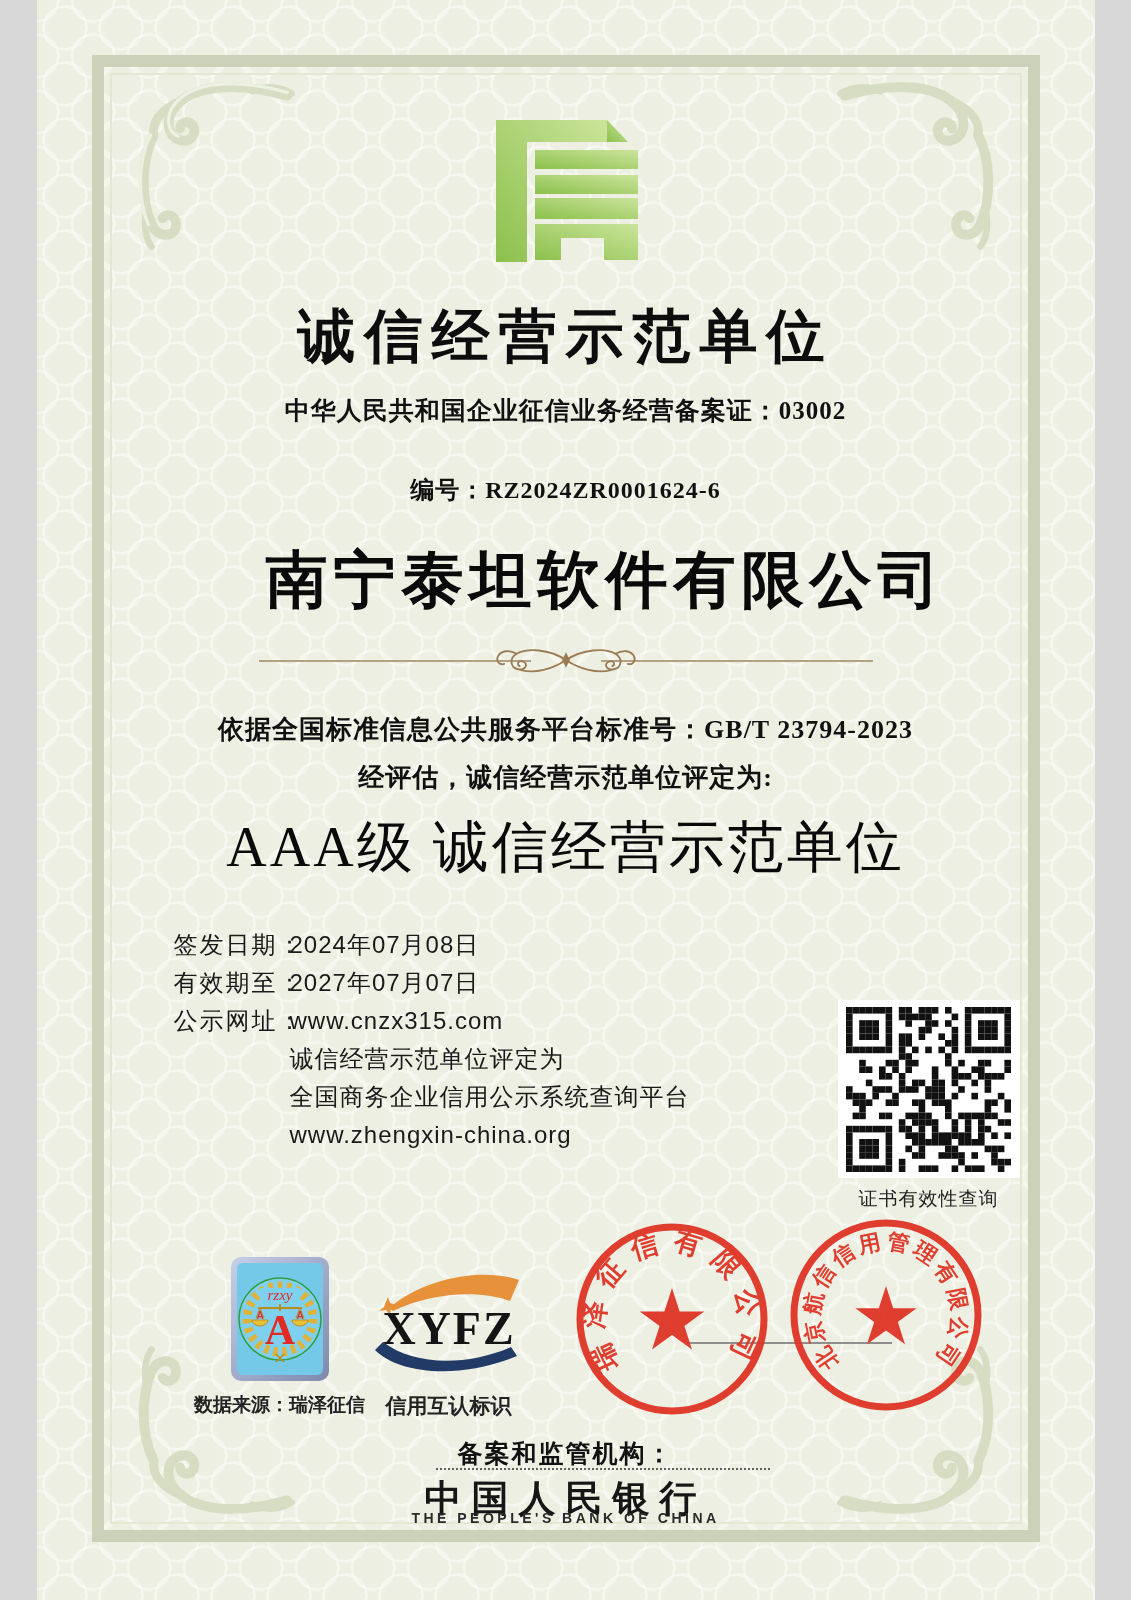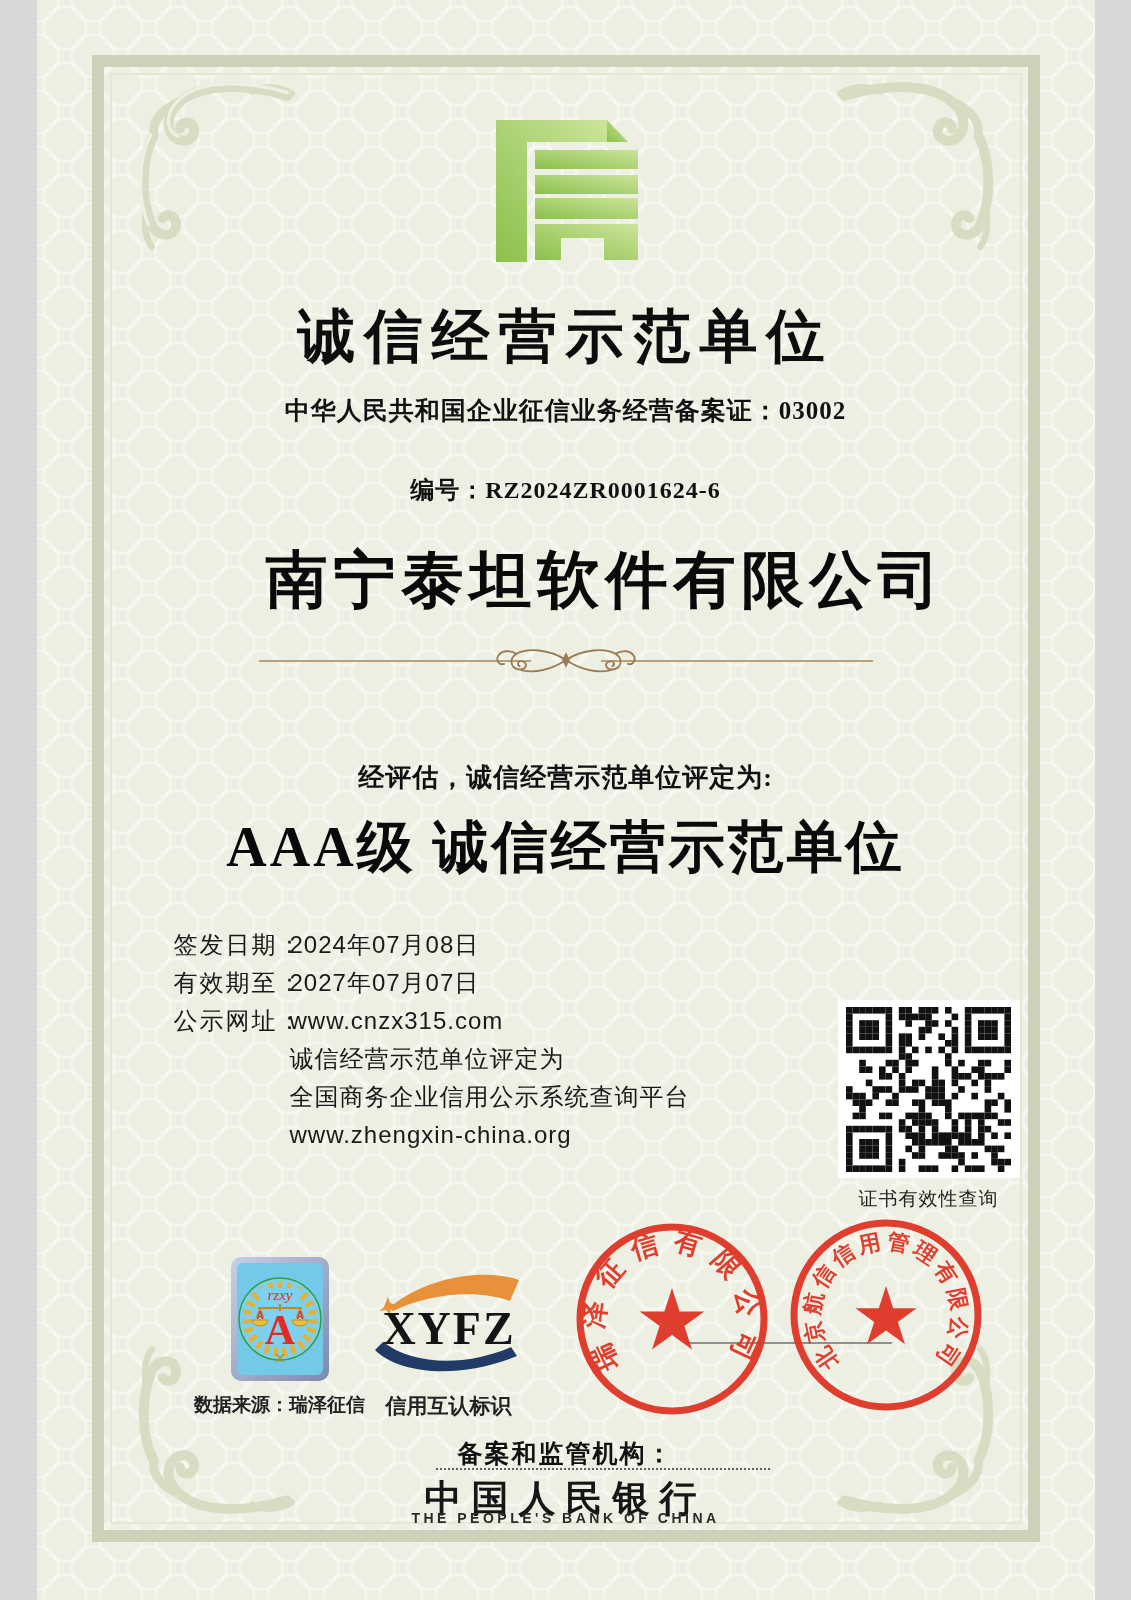--- a/index.html
+++ b/index.html
@@ -33,21 +33,21 @@
   .company{top:538px;font-size:62px;font-weight:bold;letter-spacing:6px;color:#0a0a0a;margin-left:40px;}
 
   .divider{top:636px;left:0;width:100%;height:48px;}
   .divider .line{position:absolute;top:24px;height:2px;background:#b3a27f;}
   .divider .line.l{left:222px;width:272px;}
   .divider .line.r{right:222px;width:272px;}
   .divider svg{position:absolute;left:50%;transform:translateX(-50%);top:0;}
 
   .stdline{top:712px;font-size:26px;font-weight:bold;letter-spacing:1px;}
   .evaline{top:760px;font-size:26px;font-weight:bold;letter-spacing:1px;}
-  .rating{top:810px;font-size:56px;font-weight:bold;letter-spacing:3px;color:#0a0a0a;}
+  .rating{top:810px;font-size:56px;font-weight:normal;letter-spacing:3px;color:#0a0a0a;}
 
   .details{left:137px;top:926px;font-size:24px;line-height:38px;color:#1a1a1a;}
   .details .row{white-space:nowrap;}
   .details .lab{display:inline-block;width:116px;letter-spacing:2px;}
   .details .val{letter-spacing:1px;margin-top:8px;}
 
   .qrbox{left:801px;top:1000px;width:182px;height:178px;background:#ffffff;display:flex;align-items:center;justify-content:center;}
   .qrcap{left:801px;top:1186px;width:182px;text-align:center;font-size:19px;color:#222;letter-spacing:1px;}
 
   .badge{left:193px;top:1256px;width:100px;height:126px;}
@@ -146,20 +146,21 @@
         <path d="M110,24 C92,36 70,42 52,37"></path>
         <path d="M46,16 C36,10 26,12 22,19 C19,25 24,31 30,29"></path>
         <path d="M110,24 C132,10 160,8 174,16 C184,22 182,34 172,36 C162,38 158,28 166,26 C172,24 174,30 170,32"></path>
         <path d="M110,24 C128,36 150,42 168,37"></path>
         <path d="M174,16 C184,10 194,12 198,19 C201,25 196,31 190,29"></path>
       </g>
       <path d="M110,14 L115,24 L110,34 L105,24 Z" fill="#9b7d55"></path>
     </svg>
   </div>
 
+  <div class="abs center serif stdline">依据全国标准信息公共服务平台标准号：GB/T 23794-2023</div>
   <div class="abs center serif evaline">经评估，诚信经营示范单位评定为:</div>
   <div class="abs center serif rating">AAA级 诚信经营示范单位</div>
 
   <div class="abs details">
     <div class="row"><span class="lab">签发日期：</span><span class="val">2024年07月08日</span></div>
     <div class="row"><span class="lab">有效期至：</span><span class="val">2027年07月07日</span></div>
     <div class="row"><span class="lab">公示网址：</span><span class="val">www.cnzx315.com</span></div>
     <div class="row"><span class="lab"></span><span class="val">诚信经营示范单位评定为</span></div>
     <div class="row"><span class="lab"></span><span class="val">全国商务企业信用公示系统查询平台</span></div>
     <div class="row"><span class="lab"></span><span class="val">www.zhengxin-china.org</span></div>

